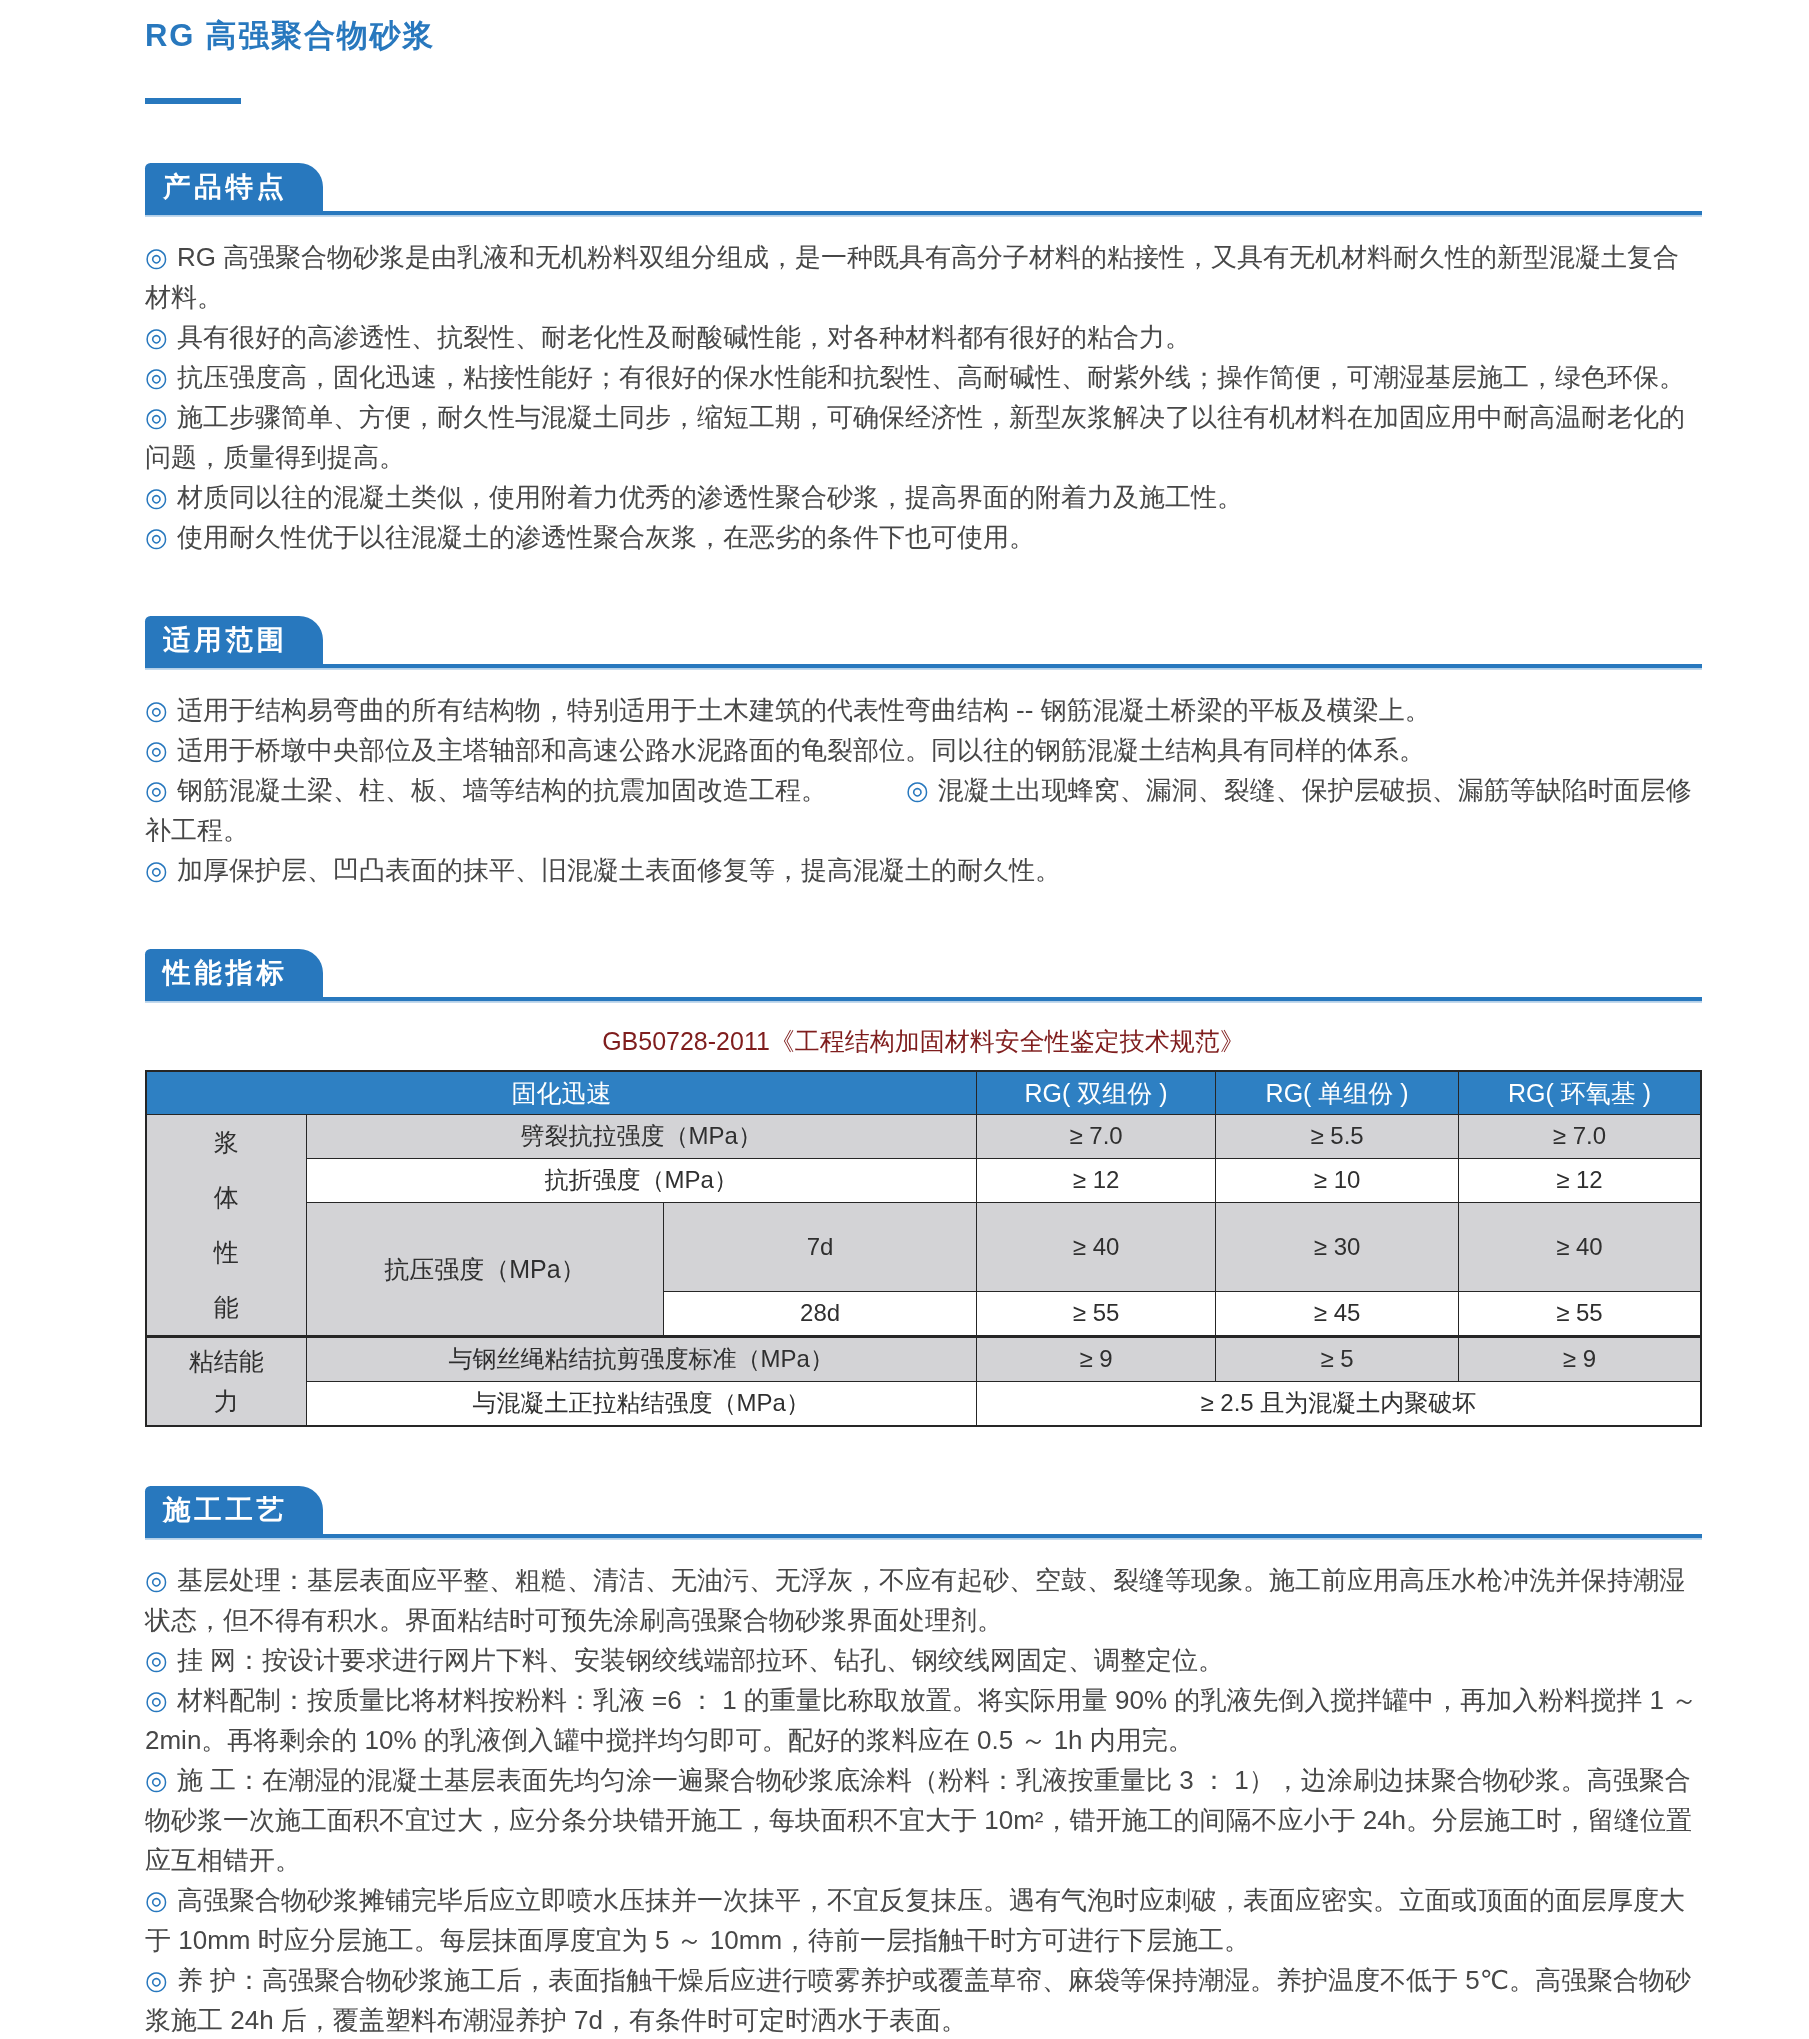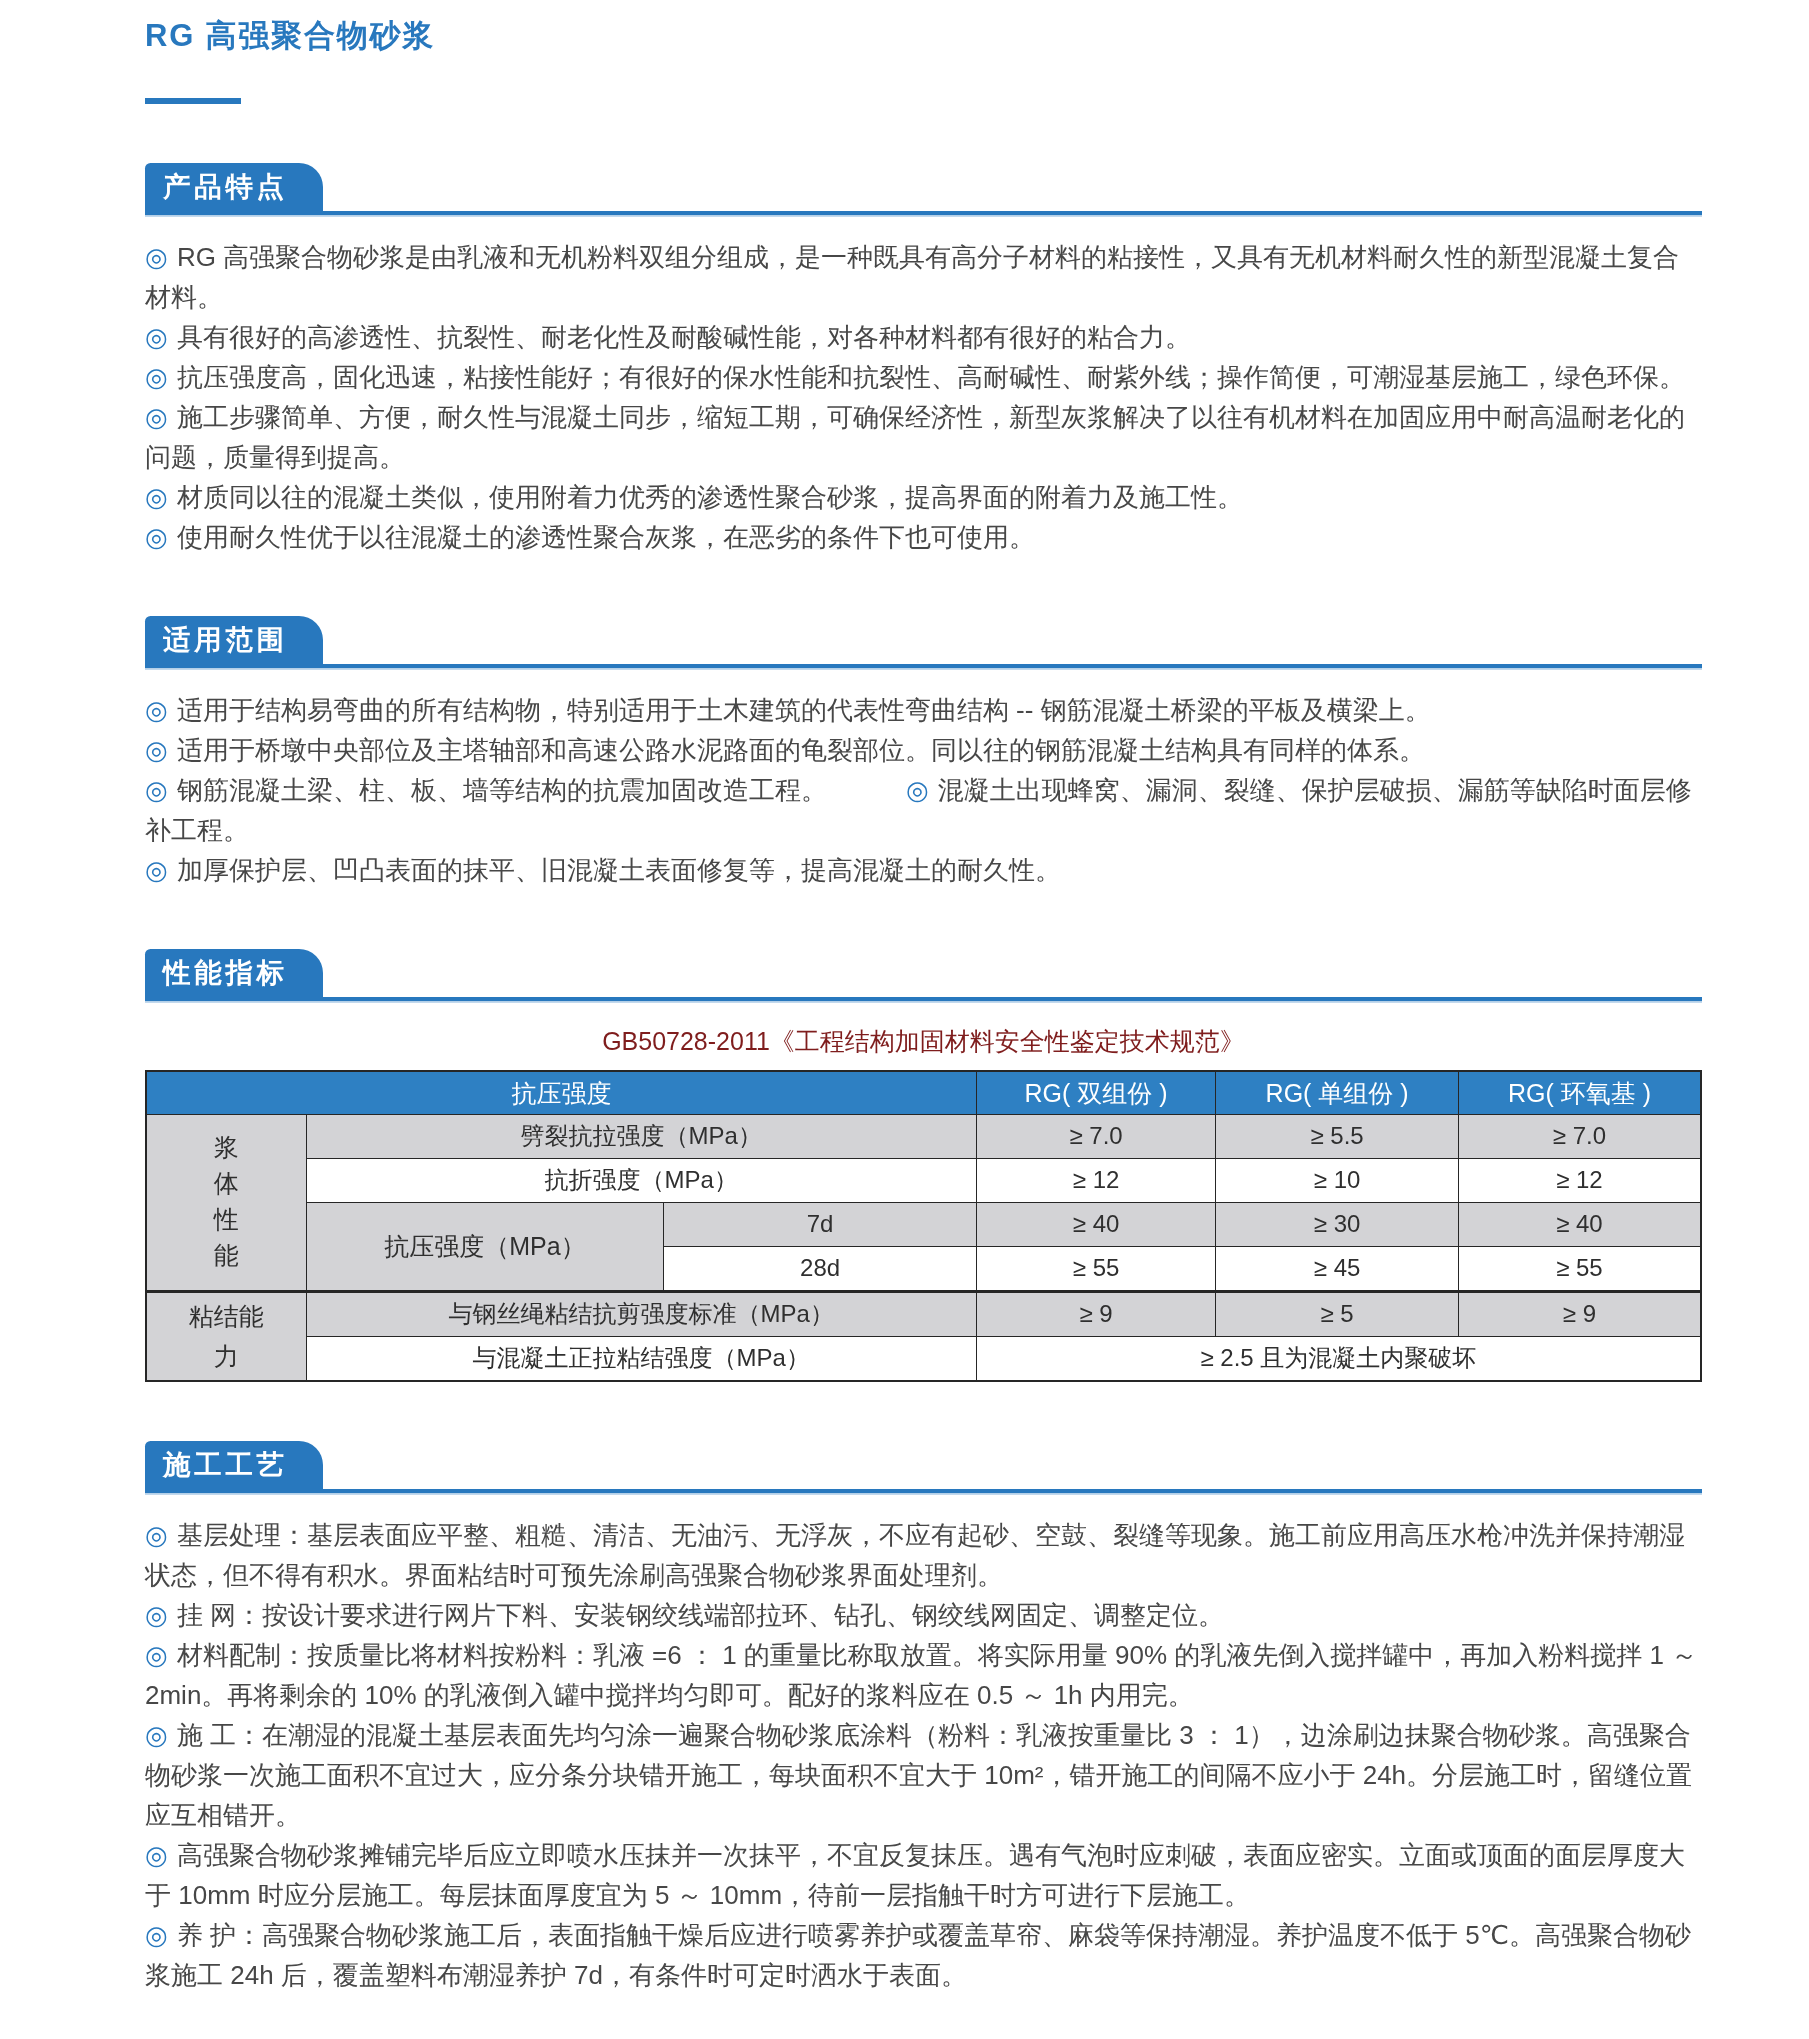--- a/index.html
+++ b/index.html
@@ -41,21 +41,21 @@
   table.perf th,table.perf td{
     border:1.8px solid #262626;height:43px;padding:0 5.5px;
     vertical-align:middle;font-weight:normal;
   }
   table.perf thead th{
     background:#2e80c3;color:#ffffff;font-size:25px;height:42px;
   }
   td.gray{background:#d3d3d6;}
   td.glabel{background:#d3d3d6;font-size:25px;}
   tr.sep td{border-top:3.7px solid #262626;}
-  .vlabel1{display:inline-block;width:27.5px;word-break:break-all;line-height:36px;}
+  .vlabel1{display:inline-block;width:27.5px;word-break:break-all;line-height:55px;}
   .vlabel2{display:inline-block;width:81px;word-break:break-all;line-height:40px;}
 </style>
 </head>
 <body>
 
 <h1 class="page-title">RG 高强聚合物砂浆</h1>
 <div class="title-dash"></div>
 
 <div class="sec-head">
   <span class="sec-badge">产品特点</span>
@@ -88,21 +88,21 @@
     <colgroup>
       <col style="width:10.3%">
         <col style="width:23%">
         <col style="width:20.1%">
       <col style="width:15.4%">
         <col style="width:15.6%">
         <col style="width:15.6%">
     </colgroup>
     <thead>
       <tr>
-        <th colspan="3">抗压强度</th>
+        <th colspan="3">固化迅速</th>
         <th>RG( 双组份 )</th>
         <th>RG( 单组份 )</th>
         <th>RG( 环氧基 )</th>
       </tr>
     </thead>
     <tbody>
       <tr>
         <td rowspan="4" class="glabel"><span class="vlabel1">浆体性能</span></td>
         <td colspan="2" class="gray">劈裂抗拉强度（MPa）</td>
         <td class="gray">≥ 7.0</td>

